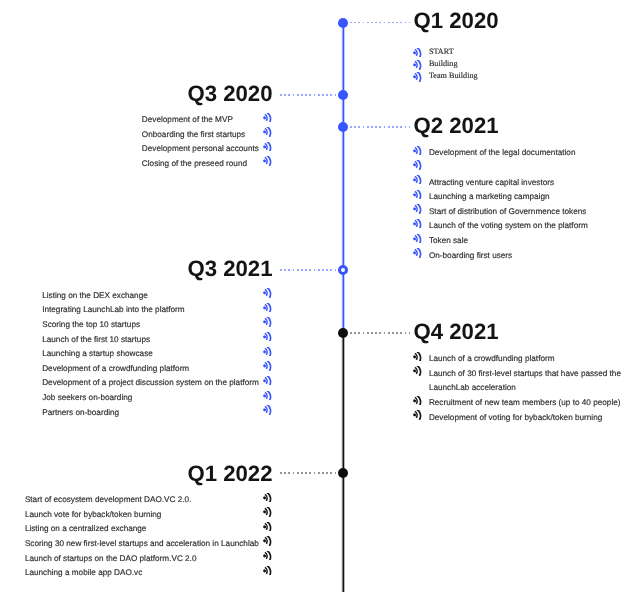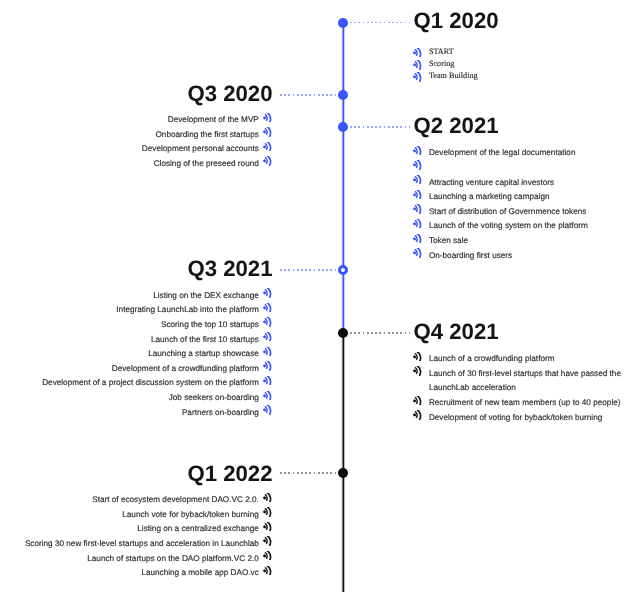--- a/index.html
+++ b/index.html
@@ -33,21 +33,21 @@
 
   .items{position:absolute;}
   .ms.right .items{left:0;}
   .ms.left  .items{right:0;}
 
   .item{position:relative;font-size:8.2px;line-height:14.62px;color:#2e2e2e;
         min-height:14.62px;-webkit-text-stroke:0.16px #2e2e2e;}
   .ms.tight .item{line-height:12.2px;min-height:12.2px;}
   .ms.tight .ico{top:2.0px;}
   .ms.right .item{padding-left:15.4px;text-align:left;}
-  .ms.left  .item{padding-right:13.7px;text-align:right;white-space:nowrap;}
+  .ms.left  .item{padding-right:13.7px;white-space:nowrap;}
 
   .ico{position:absolute;top:-0.5px;width:9.4px;height:9.4px;display:block;}
   .ms.right .ico{left:-0.7px;}
   .ms.left  .ico{right:0.3px;}
   .ico svg{display:block;width:9.4px;height:9.4px;}
   .ms.accent .ico{color:#3855FF;}
   .ms.dark   .ico{color:#161616;}
 </style>
 </head>
 <body>
@@ -70,21 +70,21 @@
             </svg>
           </span><span>START</span></div>
     <div class="item"><span class="ico">
             <svg viewBox="2.4 3.2 20 20">
               <g transform="rotate(32 12.4 13.2)">
                 <circle cx="7" cy="17" r="3.1" fill="currentColor"></circle>
                 <path d="M3.6 10.4 A10 10 0 0 1 13.6 20.4" fill="none" stroke="currentColor" stroke-width="3.5"></path>
                 <path d="M5.2 4.6 A16.2 16.2 0 0 1 21.4 20.8" fill="none" stroke="currentColor" stroke-width="3.5"></path>
               </g>
             </svg>
-          </span><span>Scoring</span></div>
+          </span><span>Building</span></div>
     <div class="item"><span class="ico">
             <svg viewBox="2.4 3.2 20 20">
               <g transform="rotate(32 12.4 13.2)">
                 <circle cx="7" cy="17" r="3.1" fill="currentColor"></circle>
                 <path d="M3.6 10.4 A10 10 0 0 1 13.6 20.4" fill="none" stroke="currentColor" stroke-width="3.5"></path>
                 <path d="M5.2 4.6 A16.2 16.2 0 0 1 21.4 20.8" fill="none" stroke="currentColor" stroke-width="3.5"></path>
               </g>
             </svg>
           </span><span>Team Building</span></div>
   </div>

